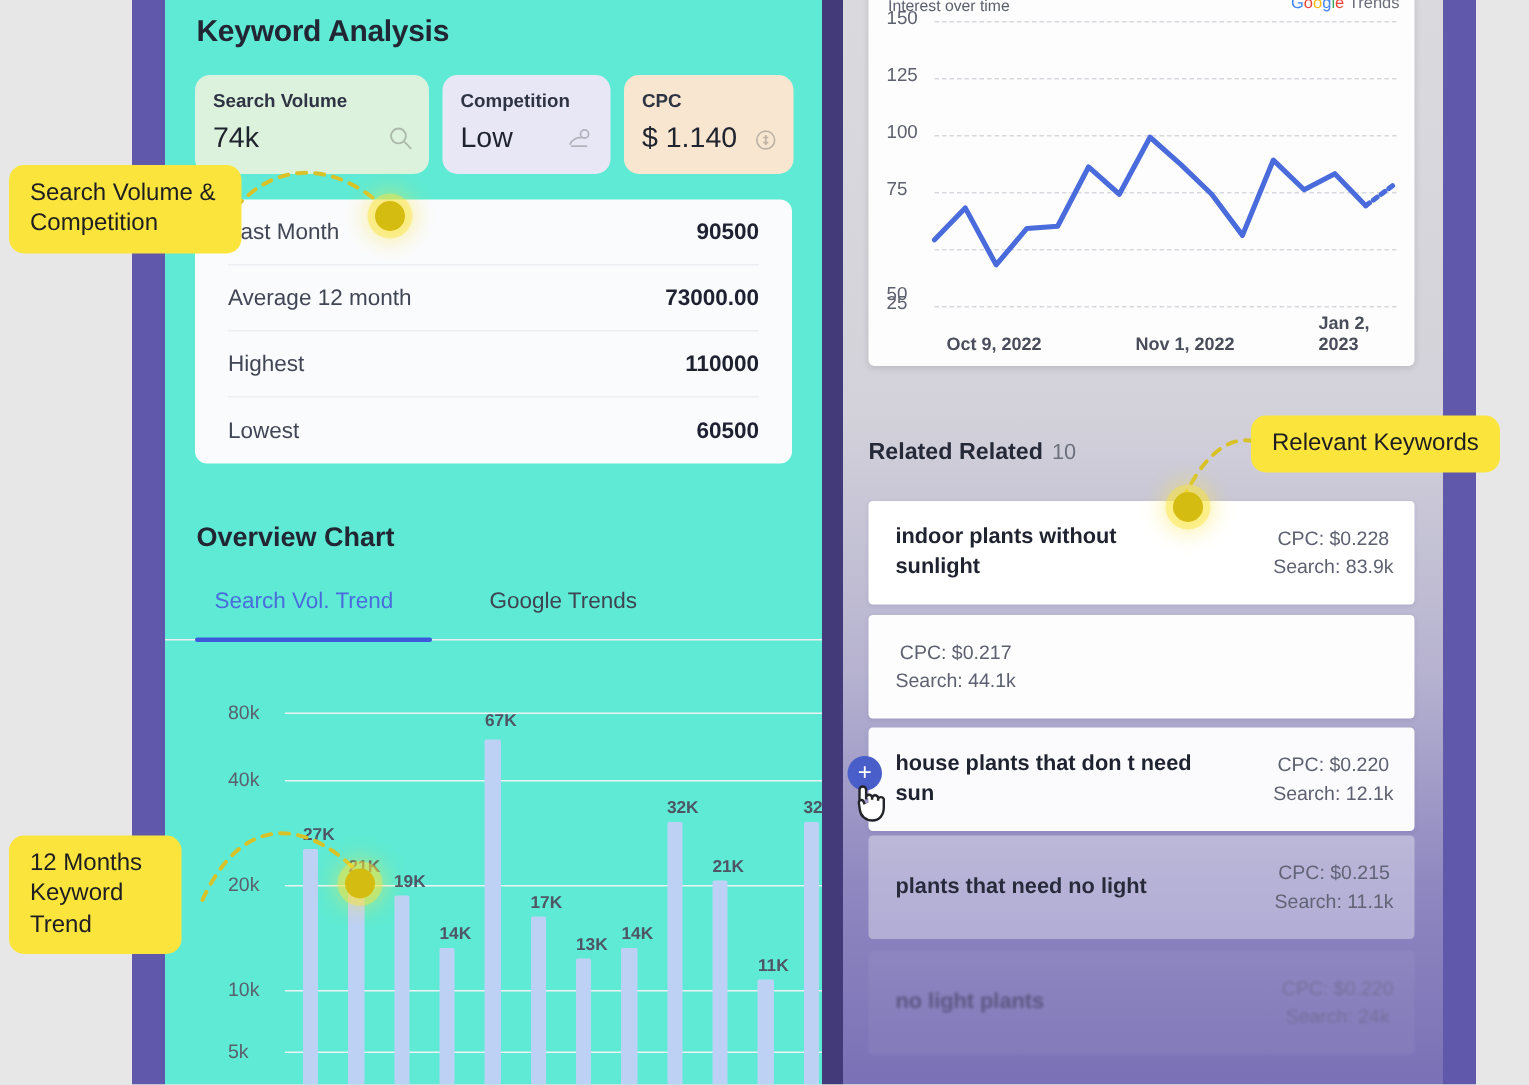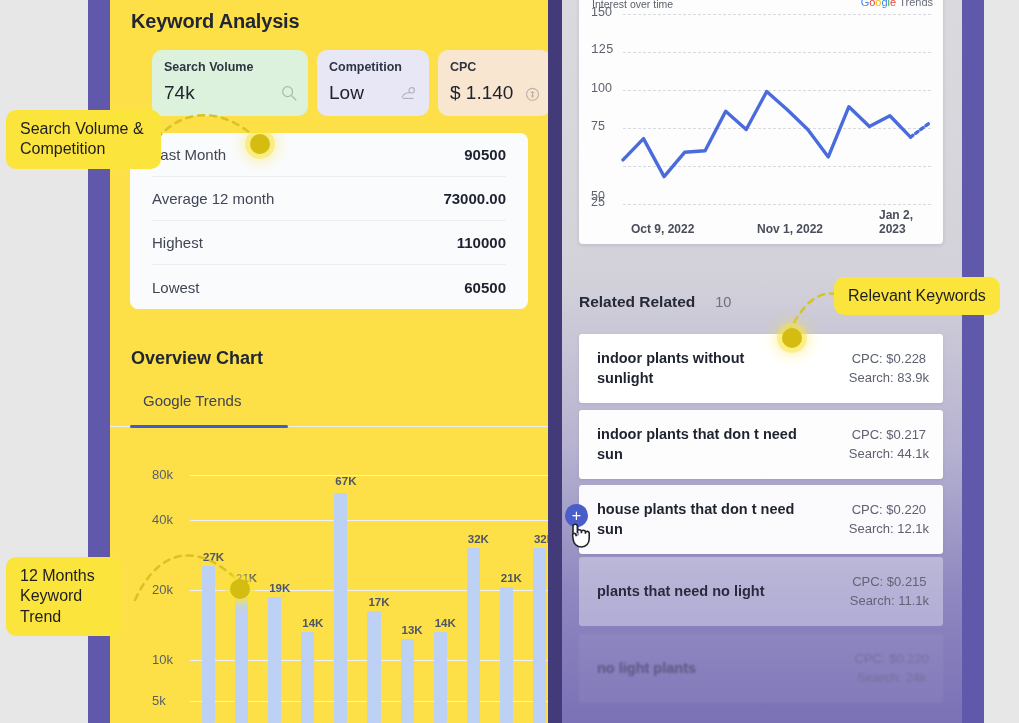--- a/index.html
+++ b/index.html
@@ -13,35 +13,35 @@
 
   
   .band { position:absolute; top:0; height:723px; background:#6059ab; }
   #band-left  { left:88px;  width:22px; }
   #band-mid   { left:548px; width:14px; background:#433a79; }
   #band-right { left:962px; width:22px; }
 
   
   #panel-left {
     position:absolute; left:110px; top:0; width:438px; height:723px;
-    background:#fde047;
+    background:#5eead4;
   }
 
   .kw-title{
     position:absolute; left:21px; top:10px;
     font-size:20px; font-weight:bold; color:#222634; letter-spacing:-.2px;
   }
 
   
   .metrics{ position:absolute; left:20px; top:50px; display:flex; gap:9px; }
   .metric{ border-radius:10px; padding:10px 12px 12px 12px; position:relative; }
   .metric .mlabel{ font-size:12.5px; font-weight:bold; color:#2f3444; }
   .metric .mvalue{ font-size:19px; color:#20242f; margin-top:8px; font-weight:400;}
   .metric .micon{ position:absolute; right:10px; bottom:10px; opacity:.35; }
-  #metric-search{ width:156px; background:#dcf2dc;margin-left:22px; }
+  #metric-search{ width:156px; background:#dcf2dc; }
   #metric-comp  { width:112px; background:#e7e7f6; }
   #metric-cpc   { width:113px; background:#f8e6d0; }
 
   
   #stats{
     position:absolute; left:20px; top:133px; width:398px;
     background:#fafbfd; border-radius:8px; padding:0 22px;
   }
   .stat-row{
     display:flex; justify-content:space-between; align-items:center;
@@ -80,21 +80,21 @@
   #trend-title{ position:absolute; left:13px; top:6px; font-size:10.5px; color:#5b5f6b; }
   #gtlogo{ position:absolute; right:10px; top:4px; font-size:11px; white-space:nowrap;}
   #gtlogo .g1{color:#4285f4}.g2{color:#ea4335}.g3{color:#fbbc05}.g4{color:#4285f4}.g5{color:#34a853}.g6{color:#ea4335}
   #gtlogo .gt{ color:#6b6f7a; margin-left:3px; }
   .tylab{ position:absolute; left:12px; font-size:12.5px; color:#5e626e; }
   .tgrid{ position:absolute; left:44px; right:12px; height:0; border-top:1px dashed #d8d9de; }
   .txlab{ position:absolute; bottom:8px; font-size:12px; font-weight:bold; color:#4a4e5b; }
 
   
   #rk-header{ position:absolute; left:17px; top:293px; font-size:15.5px; font-weight:bold; color:#262a38; }
-  #rk-count{ font-weight:normal; color:#6d707d; margin-left:20px; font-size:14.5px;}
+  #rk-count{ font-weight:normal; color:#6d707d; margin-left:6px; font-size:14.5px;}
   .kw-row{
     position:absolute; left:17px; width:364px; height:69px;
     display:flex; align-items:center; justify-content:space-between;
     padding:0 14px 0 18px; border-radius:3px;
   }
   .kw-name{ font-size:14.5px; font-weight:bold; color:#1f2330; line-height:1.32; max-width:200px;}
   .kw-meta{ text-align:center; font-size:13px; color:#5d6170; line-height:1.45; }
 
   
   .note{
@@ -176,20 +176,21 @@
         <span class="stat-v">110000</span>
       </div>
       <div class="stat-row">
         <span class="stat-k">Lowest</span>
         <span class="stat-v">60500</span>
       </div>
     </div>
 
     <div id="ov-title">Overview Chart</div>
     <div id="tabs">
+      <div class="tab active">Search Vol. Trend</div>
       <div class="tab">Google Trends</div>
     </div>
 
     <div id="barchart">
         <div class="gridline" style="top: 20px;"></div>
         <div class="ylab" style="top: 12px;">80k</div>
         <div class="gridline" style="top: 65px;"></div>
         <div class="ylab" style="top: 57px;">40k</div>
         <div class="gridline" style="top: 135px;"></div>
         <div class="ylab" style="top: 127px;">20k</div>
@@ -232,40 +233,44 @@
           </div>
           <div class="bcol">
             <div class="blabel" style="bottom: 178px;">32K</div>
             <div class="bar" style="height: 175px;"></div>
           </div>
           <div class="bcol">
             <div class="blabel" style="bottom: 139.5px;">21K</div>
             <div class="bar" style="height: 136.5px;"></div>
           </div>
           <div class="bcol">
+            <div class="blabel" style="bottom: 73px;">11K</div>
+            <div class="bar" style="height: 70px;"></div>
+          </div>
+          <div class="bcol">
             <div class="blabel" style="bottom: 178px;">32K</div>
             <div class="bar" style="height: 175px;"></div>
           </div>
         </div>
       </div>
   </div>
 
   <div class="tabs-hr"></div>
   <div class="tab-underline"></div>
 
   <div id="panel-right">
 
     <div id="trend-card">
       <div id="trend-title">Interest over time</div>
       <div id="gtlogo"><span class="g1">G</span><span class="g2">o</span><span class="g3">o</span><span class="g4">g</span><span class="g5">l</span><span class="g6">e</span><span class="gt">Trends</span></div>
       <div id="trend-plot">
           <div class="tgrid" style="top: 22px;"></div>
           <div class="tylab" style="top: 13px;">150</div>
           <div class="tgrid" style="top: 60px;"></div>
-          <div class="tylab" style="top: 51px; font-family: Liberation Mono, monospace;">125</div>
+          <div class="tylab" style="top: 51px;">125</div>
           <div class="tgrid" style="top: 98px;"></div>
           <div class="tylab" style="top: 89px;">100</div>
           <div class="tgrid" style="top: 136px;"></div>
           <div class="tylab" style="top: 127px;">75</div>
           <div class="tgrid" style="top: 174px;"></div>
           <div class="tylab" style="top: 165px; margin-top: 32px;">50</div>
           <div class="tgrid" style="top: 212px;"></div>
           <div class="tylab" style="top: 203px;">25</div>
           <svg width="364" height="252" style="position: absolute; left: 0px; top: 0px;">
             <polyline points="44.0,167.9 64.5,146.6 85.1,184.6 105.6,160.3 126.1,158.8 146.7,119.3 167.2,137.5 187.7,99.5 208.3,117.8 228.8,137.5 249.3,164.9 269.9,114.7 290.4,134.5 310.9,123.8 331.5,145.1" fill="none" stroke="#4a6bdc" stroke-width="3.4" stroke-linejoin="round" stroke-linecap="round"></polyline>
@@ -281,21 +286,20 @@
 
     <div id="kw-list">
         <div class="kw-row" style="top: 334px; background: rgb(255, 255, 255); opacity: 1; box-shadow: rgba(60, 50, 110, 0.1) 0px 1px 3px;">
           <div class="kw-name">indoor plants without sunlight</div>
           <div class="kw-meta">
             <div>CPC: $0.228</div>
             <div>Search: 83.9k</div>
           </div>
         </div>
         <div class="kw-row" style="top: 410px; background: rgb(253, 253, 254); opacity: 1; box-shadow: rgba(60, 50, 110, 0.1) 0px 1px 3px;">
-          <div class="kw-name">indoor plants that don t need sun</div>
           <div class="kw-meta">
             <div>CPC: $0.217</div>
             <div>Search: 44.1k</div>
           </div>
         </div>
         <div class="kw-row" style="top: 485px; background: rgb(251, 251, 253); opacity: 1; box-shadow: rgba(60, 50, 110, 0.1) 0px 1px 3px;">
           <div class="kw-name">house plants that don t need sun</div>
           <div class="kw-meta">
             <div>CPC: $0.220</div>
             <div>Search: 12.1k</div>

